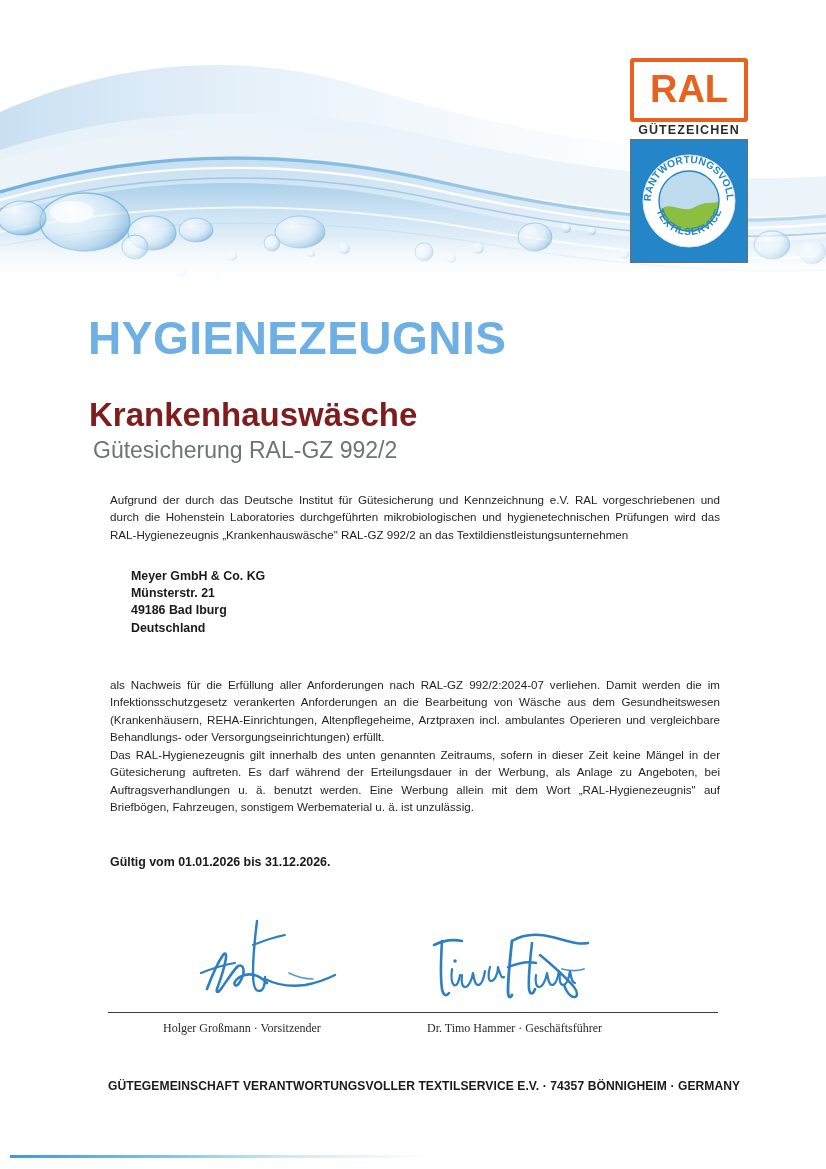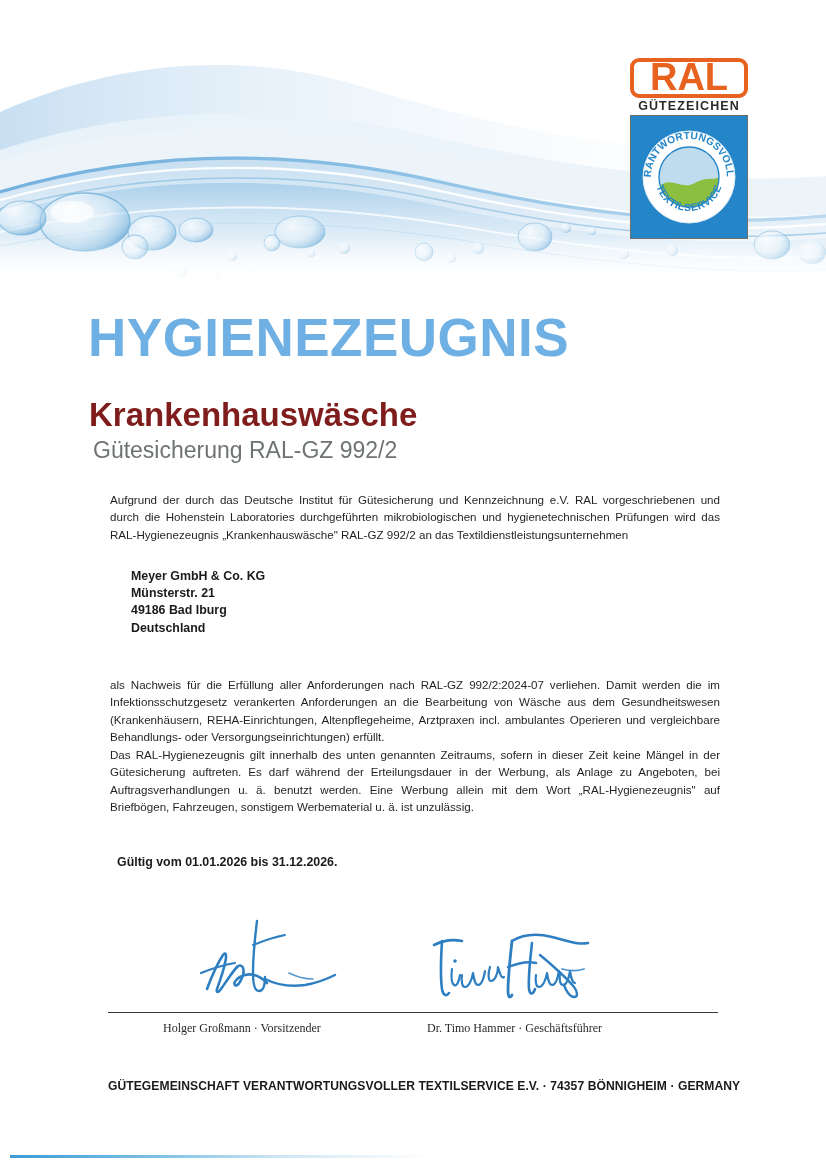--- a/index.html
+++ b/index.html
@@ -25,23 +25,23 @@
   #water-header svg { display: block; }
 
   
   #ral-logo {
     position: absolute;
     left: 630px; top: 58px;
     width: 118px;
   }
   #ral-box {
     border: 4px solid #E8621F;
-    border-radius: 9px;
+    border-radius: 3px;
     background: #ffffff;
-    height: 40px;
+    height: 64px;
     display: flex;
     align-items: center;
     justify-content: center;
   }
   #ral-box .ral-word {
     color: #E8621F;
     font-family: "Liberation Sans", sans-serif;
     font-weight: bold;
     font-size: 38px;
     line-height: 38px;
@@ -66,21 +66,21 @@
     position: relative;
   }
   #ral-seal svg { position: absolute; left: 50%; top: 50%; transform: translate(-50%,-50%); }
 
   
   #main-title {
     position: absolute;
     left: 88px; top: 305px;
     font-family: "Liberation Sans", sans-serif;
     font-weight: bold;
-    font-size: 53px;
+    font-size: 46px;
     line-height: 66px;
     letter-spacing: 0.5px;
     color: #6FB0E4;
     white-space: nowrap;
   }
   #subtitle-1 {
     position: absolute;
     left: 89px; top: 398px;
     font-family: "Liberation Sans", sans-serif;
     font-weight: bold;
@@ -126,21 +126,20 @@
   #company-address div { white-space: nowrap; }
 
   #validity {
     position: absolute;
     left: 110px; top: 855px;
     font-family: "Liberation Sans", sans-serif;
     font-size: 12.4px;
     font-weight: bold;
     color: #1a1a18;
     white-space: nowrap;
-    margin-left: 7px;
   }
 
   
   #signatures {
     position: absolute;
     left: 108px; top: 905px;
     width: 610px; height: 108px;
   }
   .sig { position: absolute; }
   #sig-1 { left: 85px;  top: 10px; }

